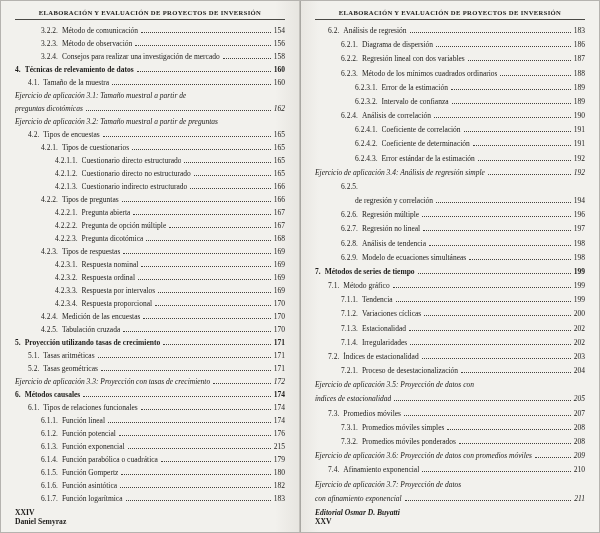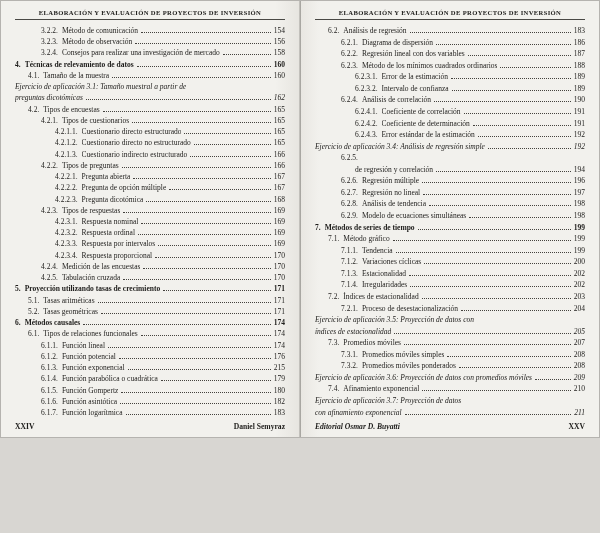--- a/index.html
+++ b/index.html
@@ -1,17 +1,17 @@
 <!DOCTYPE html>
 <html><head>
 <meta charset="utf-8">
 <style>
   html,body { margin:0; padding:0; background:#d8d6d2; }
   .spread {
-    width:600px; height:438px;
+    width:600px; height:533px;
     display:flex;
     background:#f1f0ec;
     border:1px solid #b5b3af;
     box-sizing:border-box;
     font-family:"Liberation Serif", serif;
     color:#1d1c1a;
     overflow:hidden;
   }
   .page {
     width:50%;
@@ -63,20 +63,21 @@
   .lv1 { padding-left:13px; }
   .lv2 { padding-left:26px; }
   .lv3 { padding-left:40px; }
   .page-footer {
     display:flex;
     justify-content:space-between;
     align-items:baseline;
     font-size:7.6px;
     font-weight:bold;
     margin-top:5px;
+    flex-direction:column;
   }
   .publisher { font-style:italic;text-align:right; }
 </style>
 </head>
 <body>
 
 <div class="spread">
 
   <div class="page page-left">
     <div class="page-header">ELABORACIÓN Y EVALUACIÓN DE PROYECTOS DE INVERSIÓN</div>
@@ -112,20 +113,23 @@
           <span class="pg">160</span>
         </div>
         <div class="row s-i lv0">
           <span class="txt">Ejercicio de aplicación 3.1: Tamaño muestral a partir de</span>
         </div>
         <div class="row s-i lv0">
           <span class="txt">preguntas dicotómicas</span>
           <span class="leader"></span>
           <span class="pg">162</span>
         </div>
+        <div class="row s-i lv0">
+          <span class="txt">Ejercicio de aplicación 3.2: Tamaño muestral a partir de preguntas</span>
+        </div>
         <div class="row s-n lv1">
           <span class="num">4.2.</span>
           <span class="txt">Tipos de encuestas</span>
           <span class="leader"></span>
           <span class="pg">165</span>
         </div>
         <div class="row s-n lv2">
           <span class="num">4.2.1.</span>
           <span class="txt">Tipos de cuestionarios</span>
           <span class="leader"></span>
@@ -225,20 +229,25 @@
           <span class="num">5.1.</span>
           <span class="txt">Tasas aritméticas</span>
           <span class="leader"></span>
           <span class="pg">171</span>
         </div>
         <div class="row s-n lv1">
           <span class="num">5.2.</span>
           <span class="txt">Tasas geométricas</span>
           <span class="leader"></span>
           <span class="pg">171</span>
+        </div>
+        <div class="row s-i lv0">
+          <span class="txt">Ejercicio de aplicación 3.3: Proyección con tasas de crecimiento</span>
+          <span class="leader"></span>
+          <span class="pg">172</span>
         </div>
         <div class="row s-b lv0">
           <span class="num">6.</span>
           <span class="txt">Métodos causales</span>
           <span class="leader"></span>
           <span class="pg">174</span>
         </div>
         <div class="row s-n lv1">
           <span class="num">6.1.</span>
           <span class="txt">Tipos de relaciones funcionales</span>

